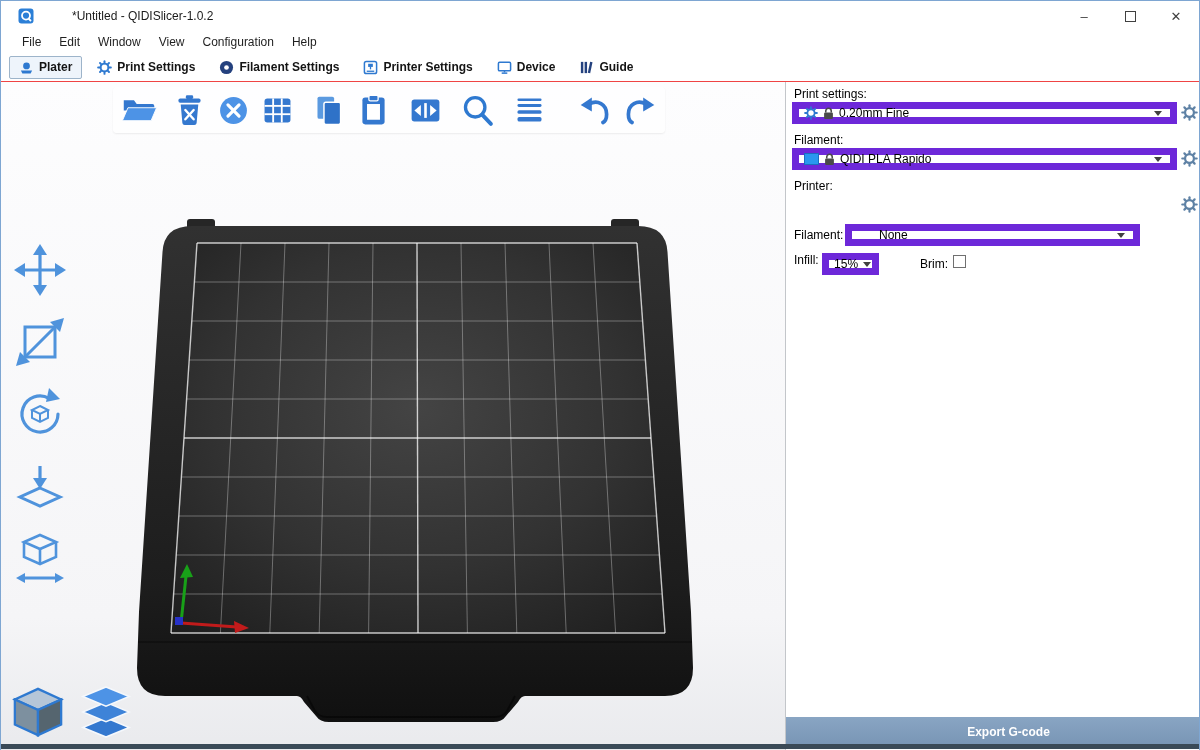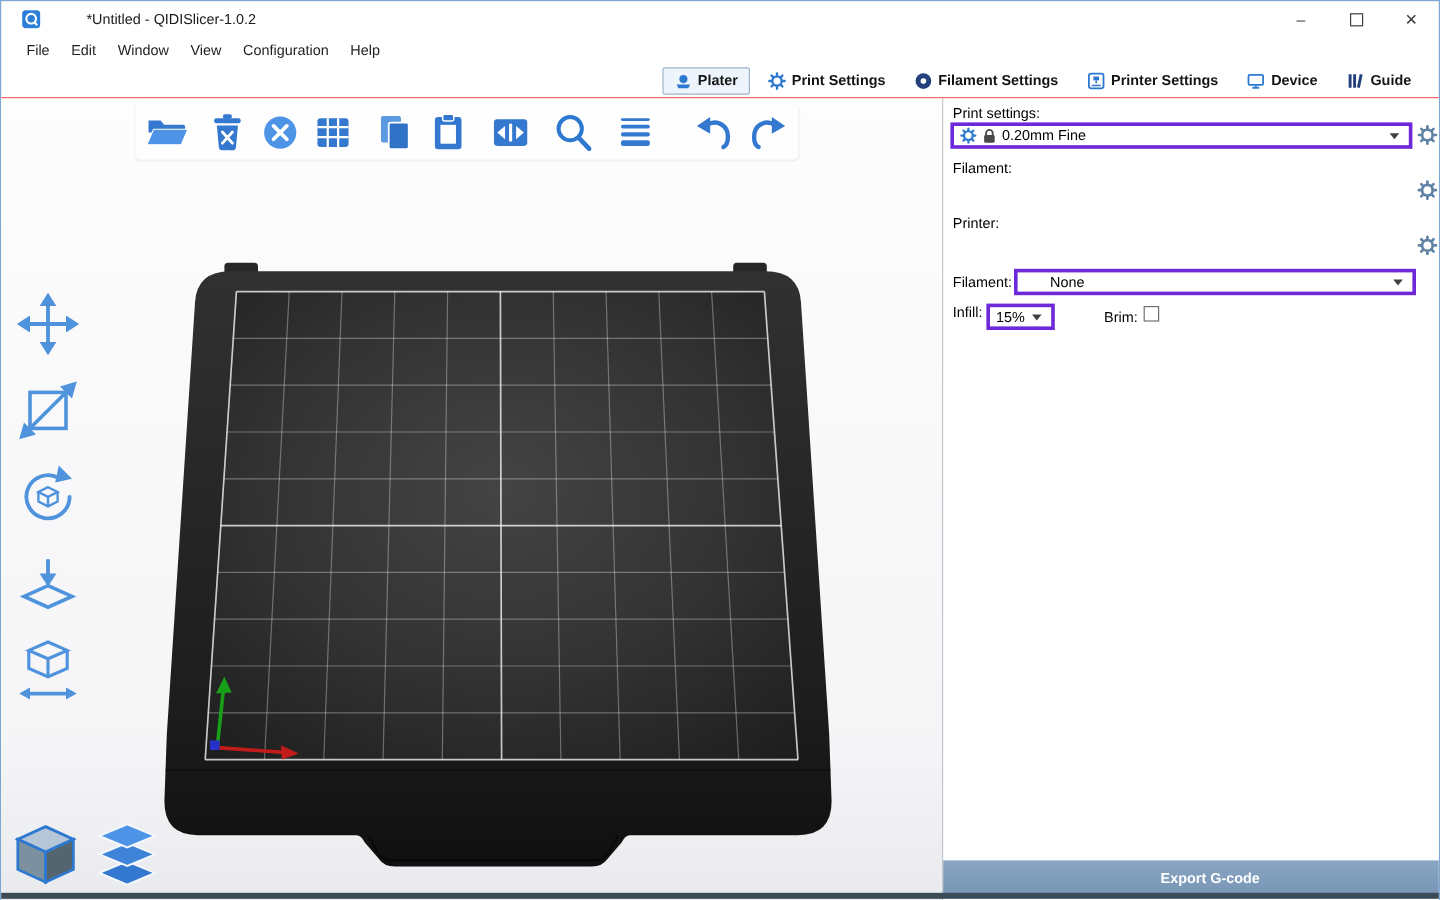--- a/index.html
+++ b/index.html
@@ -12,21 +12,21 @@
   .title-text{font-size:12px;color:#1a1a1a;margin-left:7px;}
   .win-controls{margin-left:auto;display:flex;height:30px;}
   .win-btn{width:46px;display:flex;align-items:center;justify-content:center;color:#404040;font-size:13px;cursor:default;}
   .max-glyph{width:9px;height:9px;border:1px solid #404040;display:block;}
 
   
   .menubar{height:22px;display:flex;align-items:center;padding-left:12px;}
   .menu-item{font-size:12px;color:#1f1f1f;padding:3px 9px;}
 
   
-  .tabbar{height:28px;display:flex;align-items:center;padding:0 8px;border-bottom:1px solid #ef4444;justify-content:flex-end;}
+  .tabbar{height:28px;display:flex;align-items:center;padding:0 8px;border-bottom:6px solid #ef4444;}
   .tab{display:flex;align-items:center;gap:5px;font-size:12px;font-weight:700;color:#141414;padding:3px 9px;margin-right:6px;white-space:nowrap;}
   .tab.active{border:1px solid #9db4ca;background:#eef4fb;border-radius:2px;}
   .tabicon{width:15px;height:15px;display:block;}
   .modes{margin-left:auto;display:flex;align-items:center;gap:4px;}
   .mode{display:flex;align-items:center;gap:6px;font-size:12px;font-weight:700;color:#141414;padding:3px 9px;border-radius:2px;white-space:nowrap;}
   .mode.active{background:#d3d7db;}
   .hex{width:10px;height:11px;clip-path:polygon(50% 0,100% 26%,100% 74%,50% 100%,0 74%,0 26%);}
   .hex.simple{background:#7f8c1d;}
   .hex.advanced{background:#cfa433;}
   .hex.expert{background:#9b2420;}
@@ -45,21 +45,21 @@
   .gicon{width:58px;height:58px;display:flex;align-items:center;justify-content:center;}
   .gicon svg{width:56px;height:56px;display:block;}
 
   .view-toggle{position:absolute;left:10px;bottom:12px;display:flex;gap:14px;align-items:flex-end;}
   .vicon{width:54px;height:54px;}
   .vicon svg{width:54px;height:54px;display:block;}
 
   
   .sidepanel{position:relative;width:414px;height:669px;background:#fff;border-left:1px solid #c3c6ca;font-size:12px;}
   .lbl{position:absolute;left:8px;color:#000;white-space:nowrap;}
-  .combo{position:absolute;left:6px;width:385px;height:22px;box-sizing:border-box;border:3px solid #6d28d9;background:#fff;display:flex;align-items:center;gap:5px;padding:0 5px;}
+  .combo{position:absolute;left:6px;width:385px;height:22px;box-sizing:border-box;border:7px solid #6d28d9;background:#fff;display:flex;align-items:center;gap:5px;padding:0 5px;}
   .combo .val{color:#000;white-space:nowrap;}
   .chevron{width:0;height:0;border-left:4px solid transparent;border-right:4px solid transparent;border-top:5px solid #404040;margin-left:auto;margin-right:3px;}
   .swatch{width:15px;height:12px;background:#2a97ef;border:1px solid #1a6fc0;box-sizing:border-box;}
   .icon14{width:14px;height:14px;color:#2e79d0;}
   .edit-gear{position:absolute;left:395px;width:17px;height:17px;color:#5f82a5;}
   .edit-gear svg{width:17px;height:17px;display:block;}
   .checkbox{position:absolute;width:13px;height:13px;box-sizing:border-box;border:1px solid #707070;background:#fff;}
   .export-btn{position:absolute;left:0;right:0;bottom:5px;height:29px;background:linear-gradient(#89a5c3,#7895b5);color:#fff;font-weight:700;font-size:12px;display:flex;align-items:center;justify-content:center;padding-left:32px;}
   .bottom-strip{position:absolute;left:0;right:0;bottom:0;height:5px;background:#3a4a57;z-index:6;}
   .hidden-defs{position:absolute;width:0;height:0;overflow:hidden;}
@@ -469,35 +469,43 @@
         <span class="val">0.20mm Fine</span>
         <span class="chevron"></span>
       </div>
       <div class="edit-gear" style="top:22px">
           <svg>
             <use href="#sym-gear"></use>
           </svg>
         </div>
 
       <div class="lbl" style="top:51px">Filament:</div>
+      <div class="combo" style="top:66px">
+        <span class="swatch"></span>
+        <svg style="width:11px;height:13px">
+            <use href="#sym-lock"></use>
+          </svg>
+        <span class="val">QIDI PLA Rapido</span>
+        <span class="chevron"></span>
+      </div>
       <div class="edit-gear" style="top:68px">
           <svg>
             <use href="#sym-gear"></use>
           </svg>
         </div>
 
       <div class="lbl" style="top:97px">Printer:</div>
       <div class="edit-gear" style="top:114px">
           <svg>
             <use href="#sym-gear"></use>
           </svg>
         </div>
 
       <div class="lbl" style="top:146px">Filament:</div>
-      <div class="combo" style="top:142px;left:59px;width:335px">
+      <div class="combo" style="top:142px;left:59px;width:295px">
         <span class="val" style="padding-left:22px">None</span>
         <span class="chevron"></span>
       </div>
 
       <div class="lbl" style="top:171px">Infill:</div>
       <div class="combo" style="top:171px;left:36px;width:57px">
         <span class="val">15%</span>
         <span class="chevron"></span>
       </div>
       <div class="lbl" style="left:134px;top:175px">Brim:</div>

